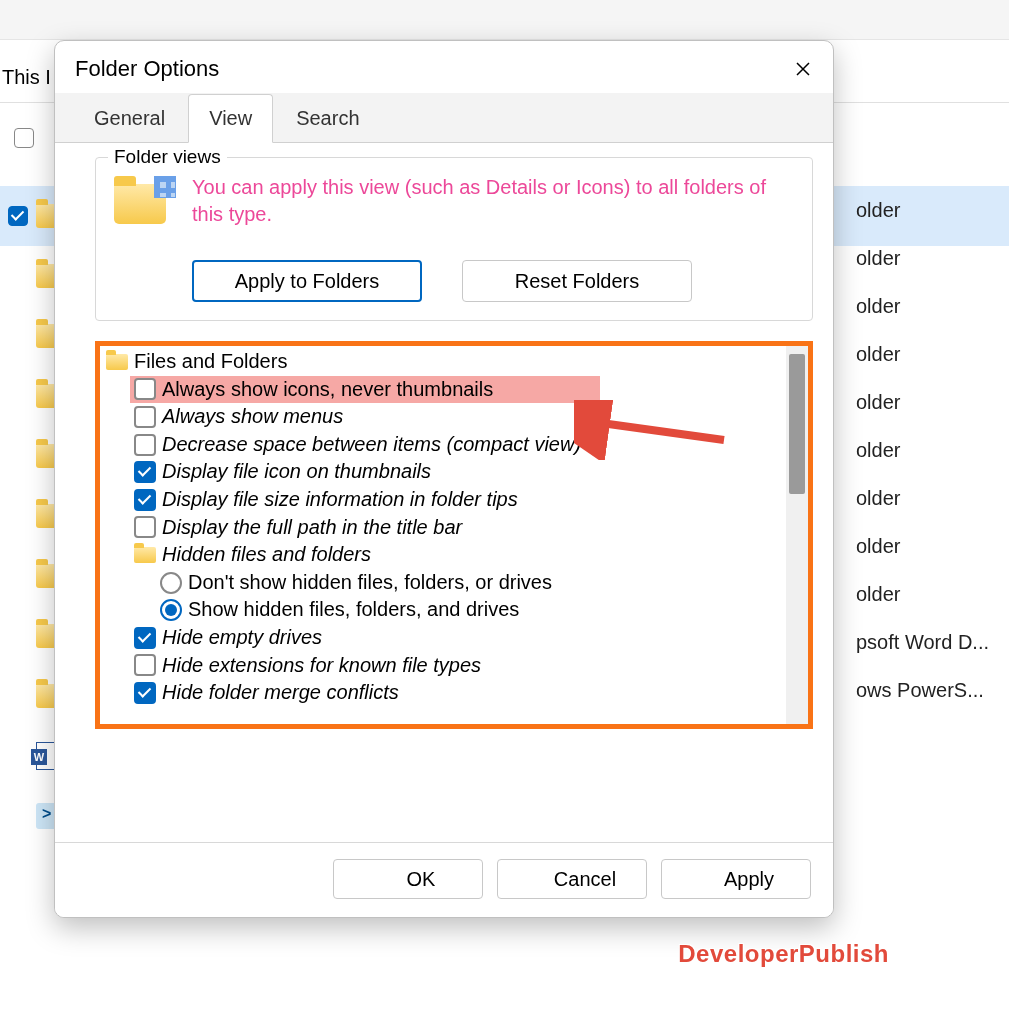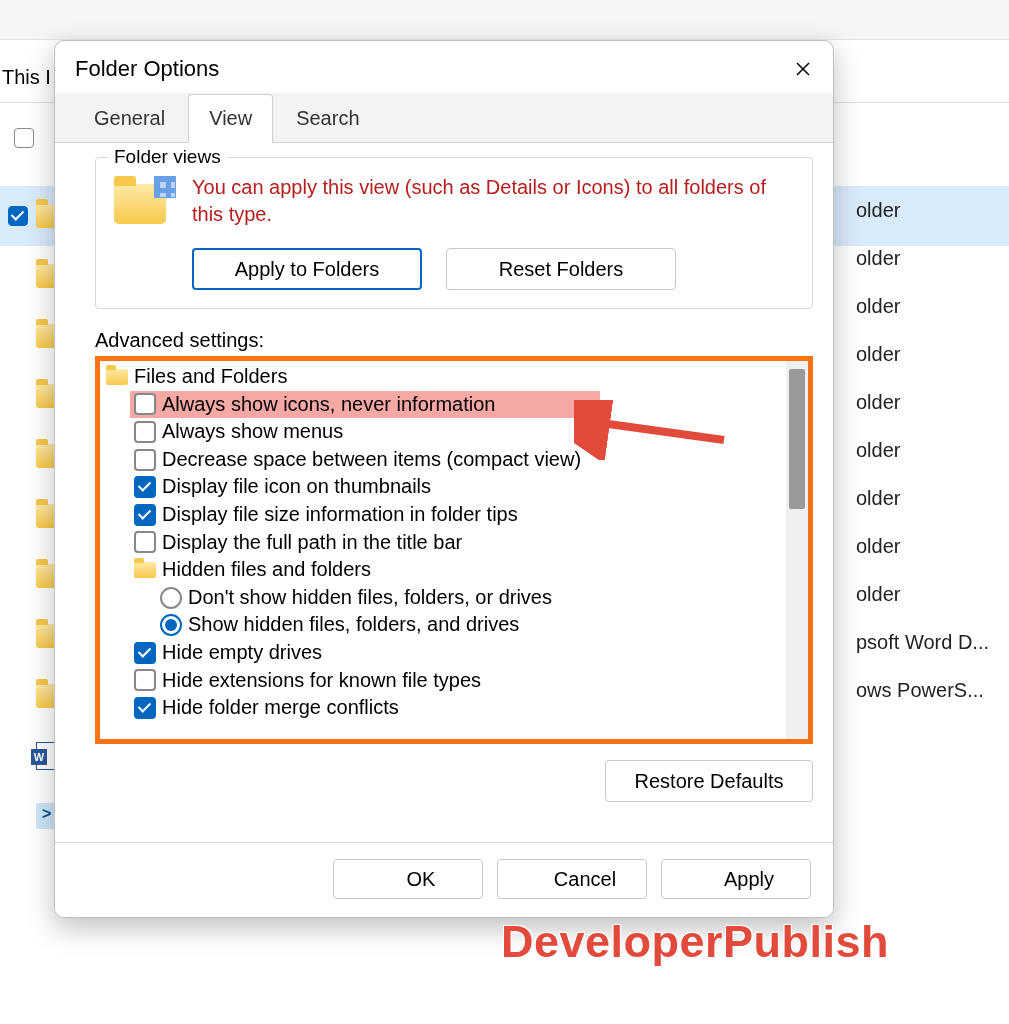--- a/index.html
+++ b/index.html
@@ -254,27 +254,27 @@
     top:-8px; right:-6px;
     width:22px; height:22px;
     background:
       linear-gradient(90deg,#6aa0e8 50%, transparent 50%) 0 0/11px 11px,
       linear-gradient(#6aa0e8 50%, transparent 50%) 0 0/11px 11px,
       #bcd5f3;
     border:1px solid #6aa0e8;
   }
   .fv-text {
     font-size: 20px;
-    color: #b91c1c;
+    color: #ec4899;
     line-height: 1.35;
-    margin-bottom: 20px;
+    margin-bottom: 32px;
   }
   .fv-buttons {
     display:flex;
-    gap: 24px;
+    gap: 40px;
   }
   .btn {
     min-width: 230px;
     height: 42px;
     border: 1px solid #c8c8c8;
     background: #fff;
     border-radius: 4px;
     font-size: 20px;
     cursor: pointer;
     display:flex;
@@ -318,21 +318,21 @@
   .tree-row {
     display:flex;
     align-items:center;
     gap: 6px;
     font-size: 20px;
     color: #000;
     padding: 1px 6px 1px 6px;
     line-height: 1.28;
     white-space: nowrap;
   }
-  .tree-row.d1 { padding-left: 34px; }
+  .tree-row.d1 { padding-left: 34px; font-style: italic; }
   .tree-row.d2 { padding-left: 60px; }
   .tree-row.highlight {
     background: #f6a8a5;
     width: 470px;
     margin-left: 30px;
     padding-left: 4px;
   }
   .tree-row .mini-folder {
     width: 22px; height: 16px;
     background: linear-gradient(#ffe9a8,#f7c94b);
@@ -413,21 +413,21 @@
     top: 400px;
     left: 574px;
     pointer-events:none;
   }
 
   
   .watermark {
     position:absolute;
     right: 120px;
     bottom: 56px;
-    font-size: 45px;
+    font-size: 24px;
     font-weight: 600;
     color: #e24a3b;
     text-shadow:
       -1px -1px 0 #fff, 1px -1px 0 #fff,
       -1px 1px 0 #fff, 1px 1px 0 #fff,
       0 2px 0 #fff;
     letter-spacing: 0.5px;
   }
 </style>
 </head>
@@ -529,31 +529,30 @@
         <div style="flex:1">
           <div class="fv-text">You can apply this view (such as Details or Icons) to all folders of this type.</div>
           <div class="fv-buttons">
             <button class="btn primary-border">Apply to Folders</button>
             <button class="btn">Reset Folders</button>
           </div>
         </div>
       </div>
     </div>
 
-    <div class="adv-label">Advanced settings:</div>
     <div class="adv-box">
       <div class="adv-scroll">
         <div class="tree-row">
           <span class="mini-folder"></span>
           <span>Files and Folders</span>
         </div>
 
         <div class="tree-row highlight">
           <span class="chkbx"></span>
-          <span>Always show icons, never information</span>
+          <span>Always show icons, never thumbnails</span>
         </div>
         <div class="tree-row d1">
           <span class="chkbx"></span>
           <span>Always show menus</span>
         </div>
         <div class="tree-row d1">
           <span class="chkbx"></span>
           <span>Decrease space between items (compact view)</span>
         </div>
         <div class="tree-row d1">
@@ -594,23 +593,20 @@
           <span class="chkbx checked"></span>
           <span>Hide folder merge conflicts</span>
         </div>
 
       </div>
       <div class="adv-scrollbar">
         <div class="adv-thumb"></div>
       </div>
     </div>
 
-    <div class="restore-row">
-      <button class="btn">Restore Defaults</button>
-    </div>
   </div>
 
   <div class="dlg-footer">
     <button class="btn">OK</button>
     <button class="btn">Cancel</button>
     <button class="btn disabled">Apply</button>
   </div>
 </div>
 
 <svg class="arrow" width="170" height="60">

